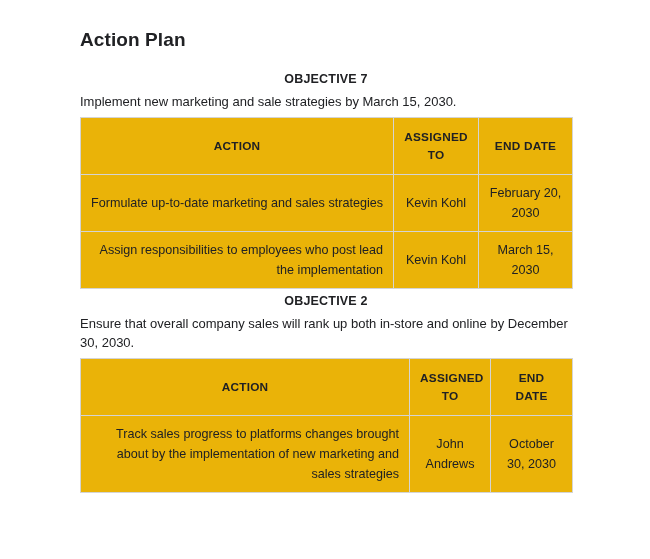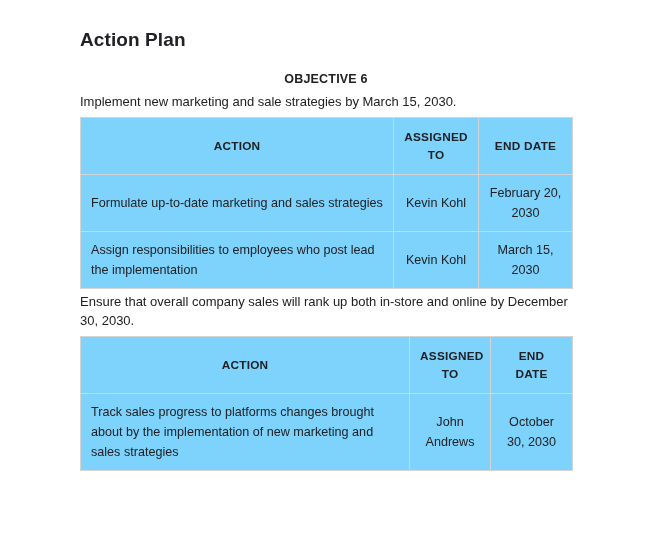--- a/index.html
+++ b/index.html
@@ -54,21 +54,21 @@
     color: #202124;
     line-height: 19.5px;
     margin: 0;
     padding: 0 0 5px 0;
   }
   table.plan-table {
     border-collapse: collapse;
     width: 492px;
     table-layout: fixed;
     margin: 0 0 0 0;
-    background: #7dd3fc;
+    background: #eab308;
   }
   table.plan-table td, table.plan-table th {
     border: 1px solid #d4d4d4;
     padding: 8px 10px;
     font-size: 12.6px;
     color: #202124;
     vertical-align: middle;
     line-height: 20px;
     box-sizing: border-box;
   }
@@ -76,21 +76,21 @@
     font-weight: bold;
     text-align: center;
     font-size: 11.8px;
     letter-spacing: 0.25px;
     line-height: 18px;
     padding-top: 10px;
     padding-bottom: 10px;
     height: 52px;
   }
   td.col-action {
-    text-align: left;
+    text-align: right;
     padding-left: 11px;
     padding-right: 8px;
   }
   td.col-assigned, td.col-enddate {
     text-align: center;
     padding-left: 4px;
     padding-right: 4px;
   }
   
   .t1 col.c1 { width: 313px; }
@@ -106,21 +106,21 @@
 </style>
 </head>
 <body>
 
 <div class="page">
 
   <div class="doc-title">Action Plan</div>
 
   <div class="content">
 
-    <div class="objective-heading">OBJECTIVE 6</div>
+    <div class="objective-heading">OBJECTIVE 7</div>
 
     <div class="objective-desc">Implement new marketing and sale strategies by March 15, 2030.</div>
 
     <table class="plan-table t1">
       <colgroup>
         <col class="c1">
           <col class="c2">
           <col class="c3">
       </colgroup>
       <thead>
@@ -139,20 +139,21 @@
         <tr>
           <td class="col-action">Assign responsibilities to employees who post lead the implementation</td>
           <td class="col-assigned">Kevin Kohl</td>
           <td class="col-enddate">March 15, 2030</td>
         </tr>
       </tbody>
     </table>
 
     <div class="spacer-obj2"></div>
 
+    <div class="objective-heading">OBJECTIVE 2</div>
 
     <div class="objective-desc">Ensure that overall company sales will rank up both in-store and online by December 30, 2030.</div>
 
     <table class="plan-table t2">
       <colgroup>
         <col class="c1">
           <col class="c2">
           <col class="c3">
       </colgroup>
       <thead>

